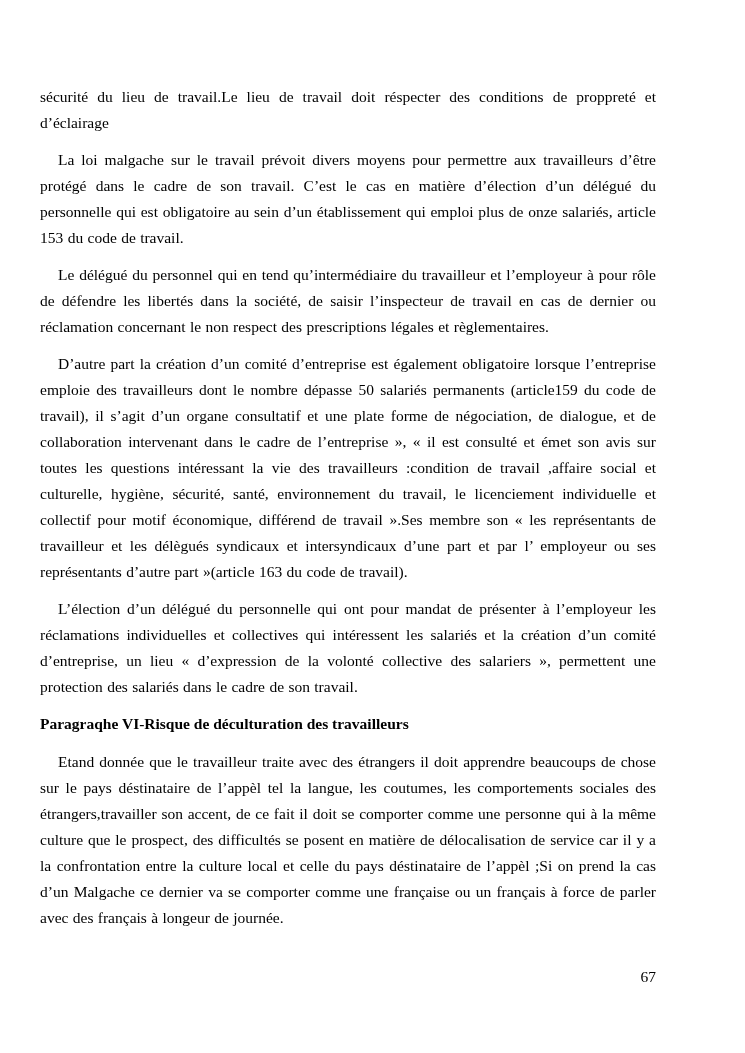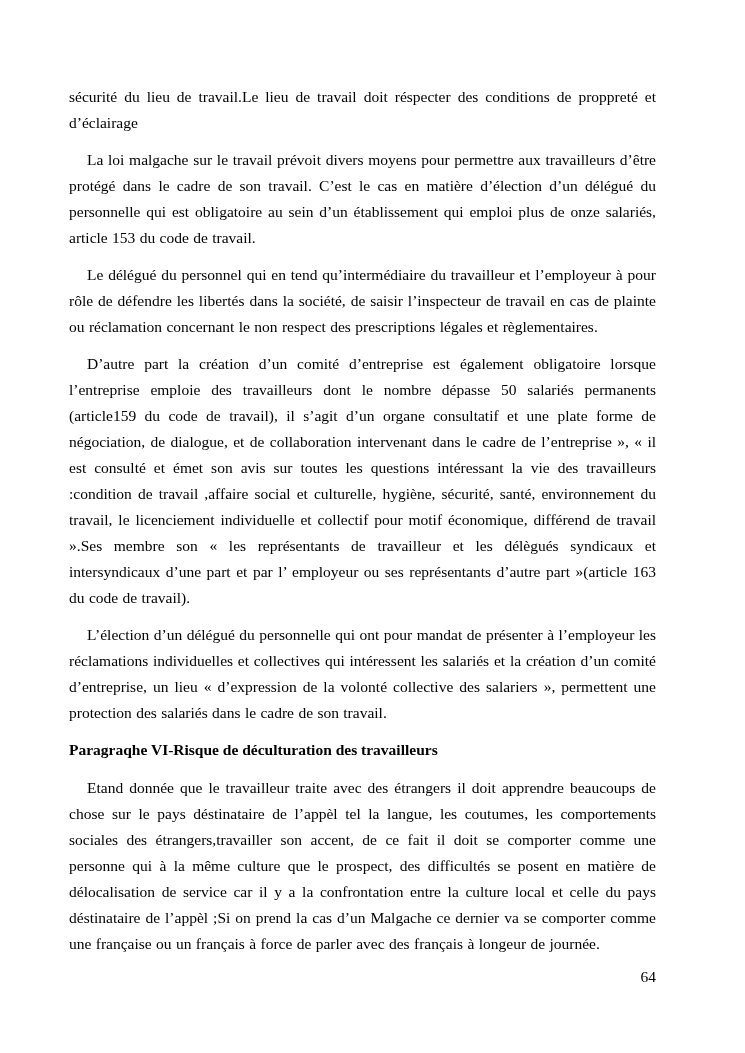--- a/index.html
+++ b/index.html
@@ -12,21 +12,21 @@
     height: 1053px;
     font-family: "Liberation Serif", serif;
     color: #000000;
   }
   .page {
     position: relative;
     width: 745px;
     height: 1053px;
     background: #ffffff;
     box-sizing: border-box;
-    padding: 84px 89px 0 69px;
+    padding: 84px 89px 0 40px;
     overflow: hidden;
   }
   .para {
     font-size: 15.5px;
     line-height: 26px;
     text-align: justify;
     margin: 0 0 11px 0;
     text-indent: 18px;
     word-spacing: 0.5px;
   }
@@ -47,19 +47,19 @@
     font-size: 15.5px;
     line-height: 20px;
   }
 </style>
 </head>
 <body>
 
 <div class="page">
   <p class="para no-indent">sécurité du lieu de travail.Le lieu de travail doit réspecter des conditions de proppreté et d’éclairage</p>
   <p class="para">La loi malgache sur le travail prévoit divers moyens pour permettre aux travailleurs d’être protégé dans le cadre de son travail. C’est le cas en matière d’élection d’un délégué du personnelle qui est obligatoire au sein d’un établissement qui emploi plus de onze salariés, article 153 du code de travail.</p>
-  <p class="para">Le délégué du personnel qui en tend qu’intermédiaire du travailleur et l’employeur à pour rôle de défendre les libertés dans la société, de saisir l’inspecteur de travail en cas de plainte ou réclamation concernant le non respect des prescriptions légales et règlementaires.</p>
+  <p class="para">Le délégué du personnel qui en tend qu’intermédiaire du travailleur et l’employeur à pour rôle de défendre les libertés dans la société, de saisir l’inspecteur de travail en cas de dernier ou réclamation concernant le non respect des prescriptions légales et règlementaires.</p>
   <p class="para">D’autre part la création d’un comité d’entreprise est également obligatoire lorsque l’entreprise emploie des travailleurs dont le nombre dépasse 50 salariés permanents (article159 du code de travail), il s’agit d’un organe consultatif et une plate forme de négociation, de dialogue, et de collaboration intervenant dans le cadre de l’entreprise », « il est consulté et émet son avis sur toutes les questions intéressant la vie des travailleurs :condition de travail ,affaire social et culturelle, hygiène, sécurité, santé, environnement du travail, le licenciement individuelle et collectif pour motif économique, différend de travail ».Ses membre son « les représentants de travailleur et les délègués syndicaux et intersyndicaux d’une part et par l’ employeur ou ses représentants d’autre part »(article 163 du code de travail).</p>
   <p class="para">L’élection d’un délégué du personnelle qui ont pour mandat de présenter à l’employeur les réclamations individuelles et collectives qui intéressent les salariés et la création d’un comité d’entreprise, un lieu « d’expression de la volonté collective des salariers », permettent une protection des salariés dans le cadre de son travail.</p>
   <h3 class="heading">Paragraqhe VI-Risque de déculturation des travailleurs</h3>
   <p class="para">Etand donnée que le travailleur traite avec des étrangers il doit apprendre beaucoups de chose sur le pays déstinataire de l’appèl tel la langue, les coutumes, les comportements sociales des étrangers,travailler son accent,  de ce fait il doit se comporter comme une personne qui à la même culture que le prospect, des difficultés se posent en matière de délocalisation de service car il y a la confrontation entre la culture local et celle du  pays déstinataire de l’appèl ;Si on prend la cas d’un Malgache ce dernier va se comporter comme une française ou un français à force de parler avec des français à longeur de journée.</p>
-  <div class="page-number">64</div>
+  <div class="page-number">67</div>
 </div>
 
 </body></html>

